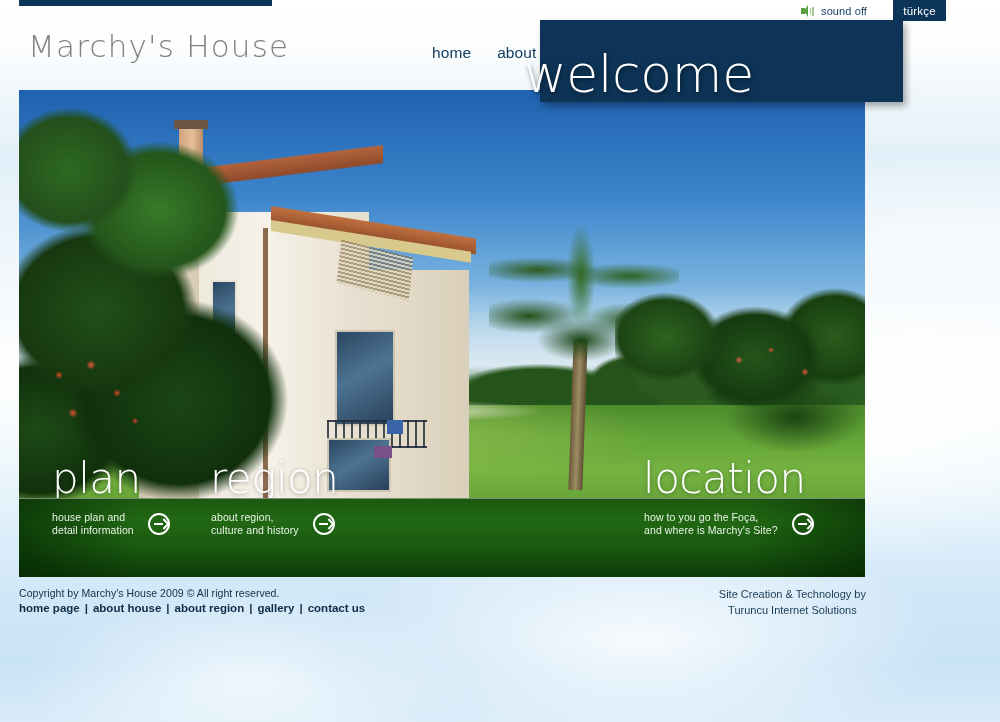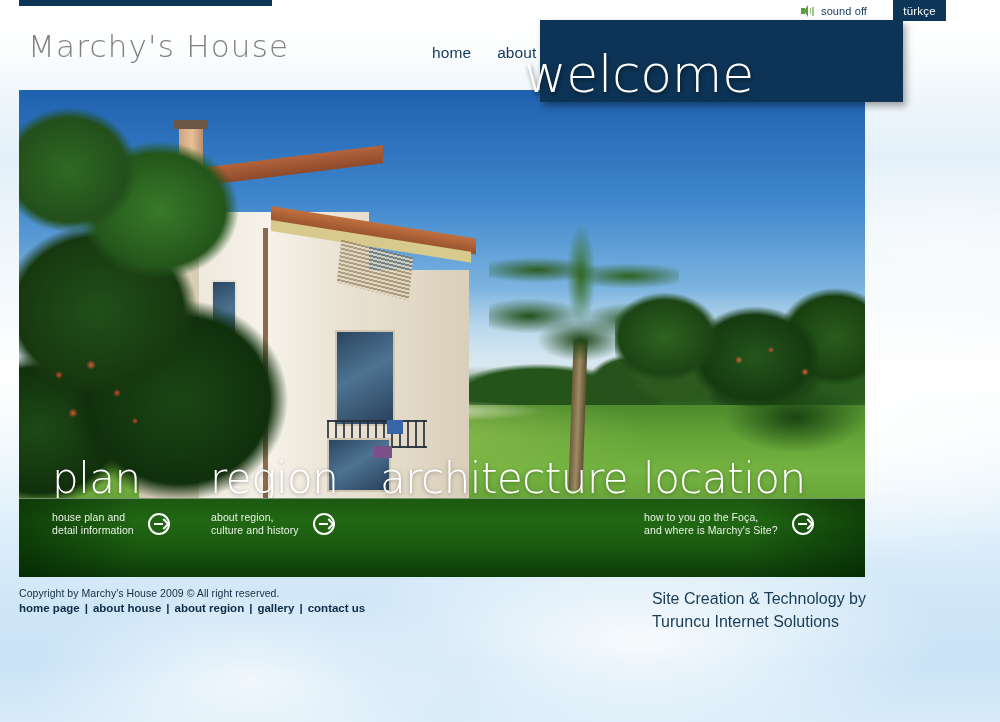--- a/index.html
+++ b/index.html
@@ -463,22 +463,22 @@
     font-size: 11.5px;
     font-weight: bold;
     color: #0f2c46;
   }
   #footer-links .flink { cursor: pointer; white-space: nowrap; }
   #footer-links .sep { color: #0f2c46; }
 
   #credits {
     position: absolute;
     right: 134px; top: 3px;
-    text-align: left;
-    font-size: 16px;
+    text-align: center;
+    font-size: 11px;
     color: #183b55;
     line-height: 1.45;
     white-space: nowrap;
   }
 
   
   #watermark {
     position: absolute;
     right: 22px; bottom: 18px;
     font-family: "DejaVu Sans Mono", monospace;
@@ -556,21 +556,20 @@
       </div>
 
       <div class="tree-left"></div>
       <div class="tree-flowers"></div>
       <div class="shrub-r"></div>
       <div class="shrub-flowers"></div>
     </div>
 
     <div class="big-label" id="big-plan">plan</div>
     <div class="big-label" id="big-region">region</div>
-    <div class="big-label" id="big-architecture">architecture</div>
     <div class="big-label" id="big-location">location</div>
 
     <div id="greenbar">
 
       <div class="promo" id="promo-1">
         <div class="promo-text">
           <div>house plan and</div>
           <div>detail information</div>
         </div>
         <div class="arrow-btn"></div>

